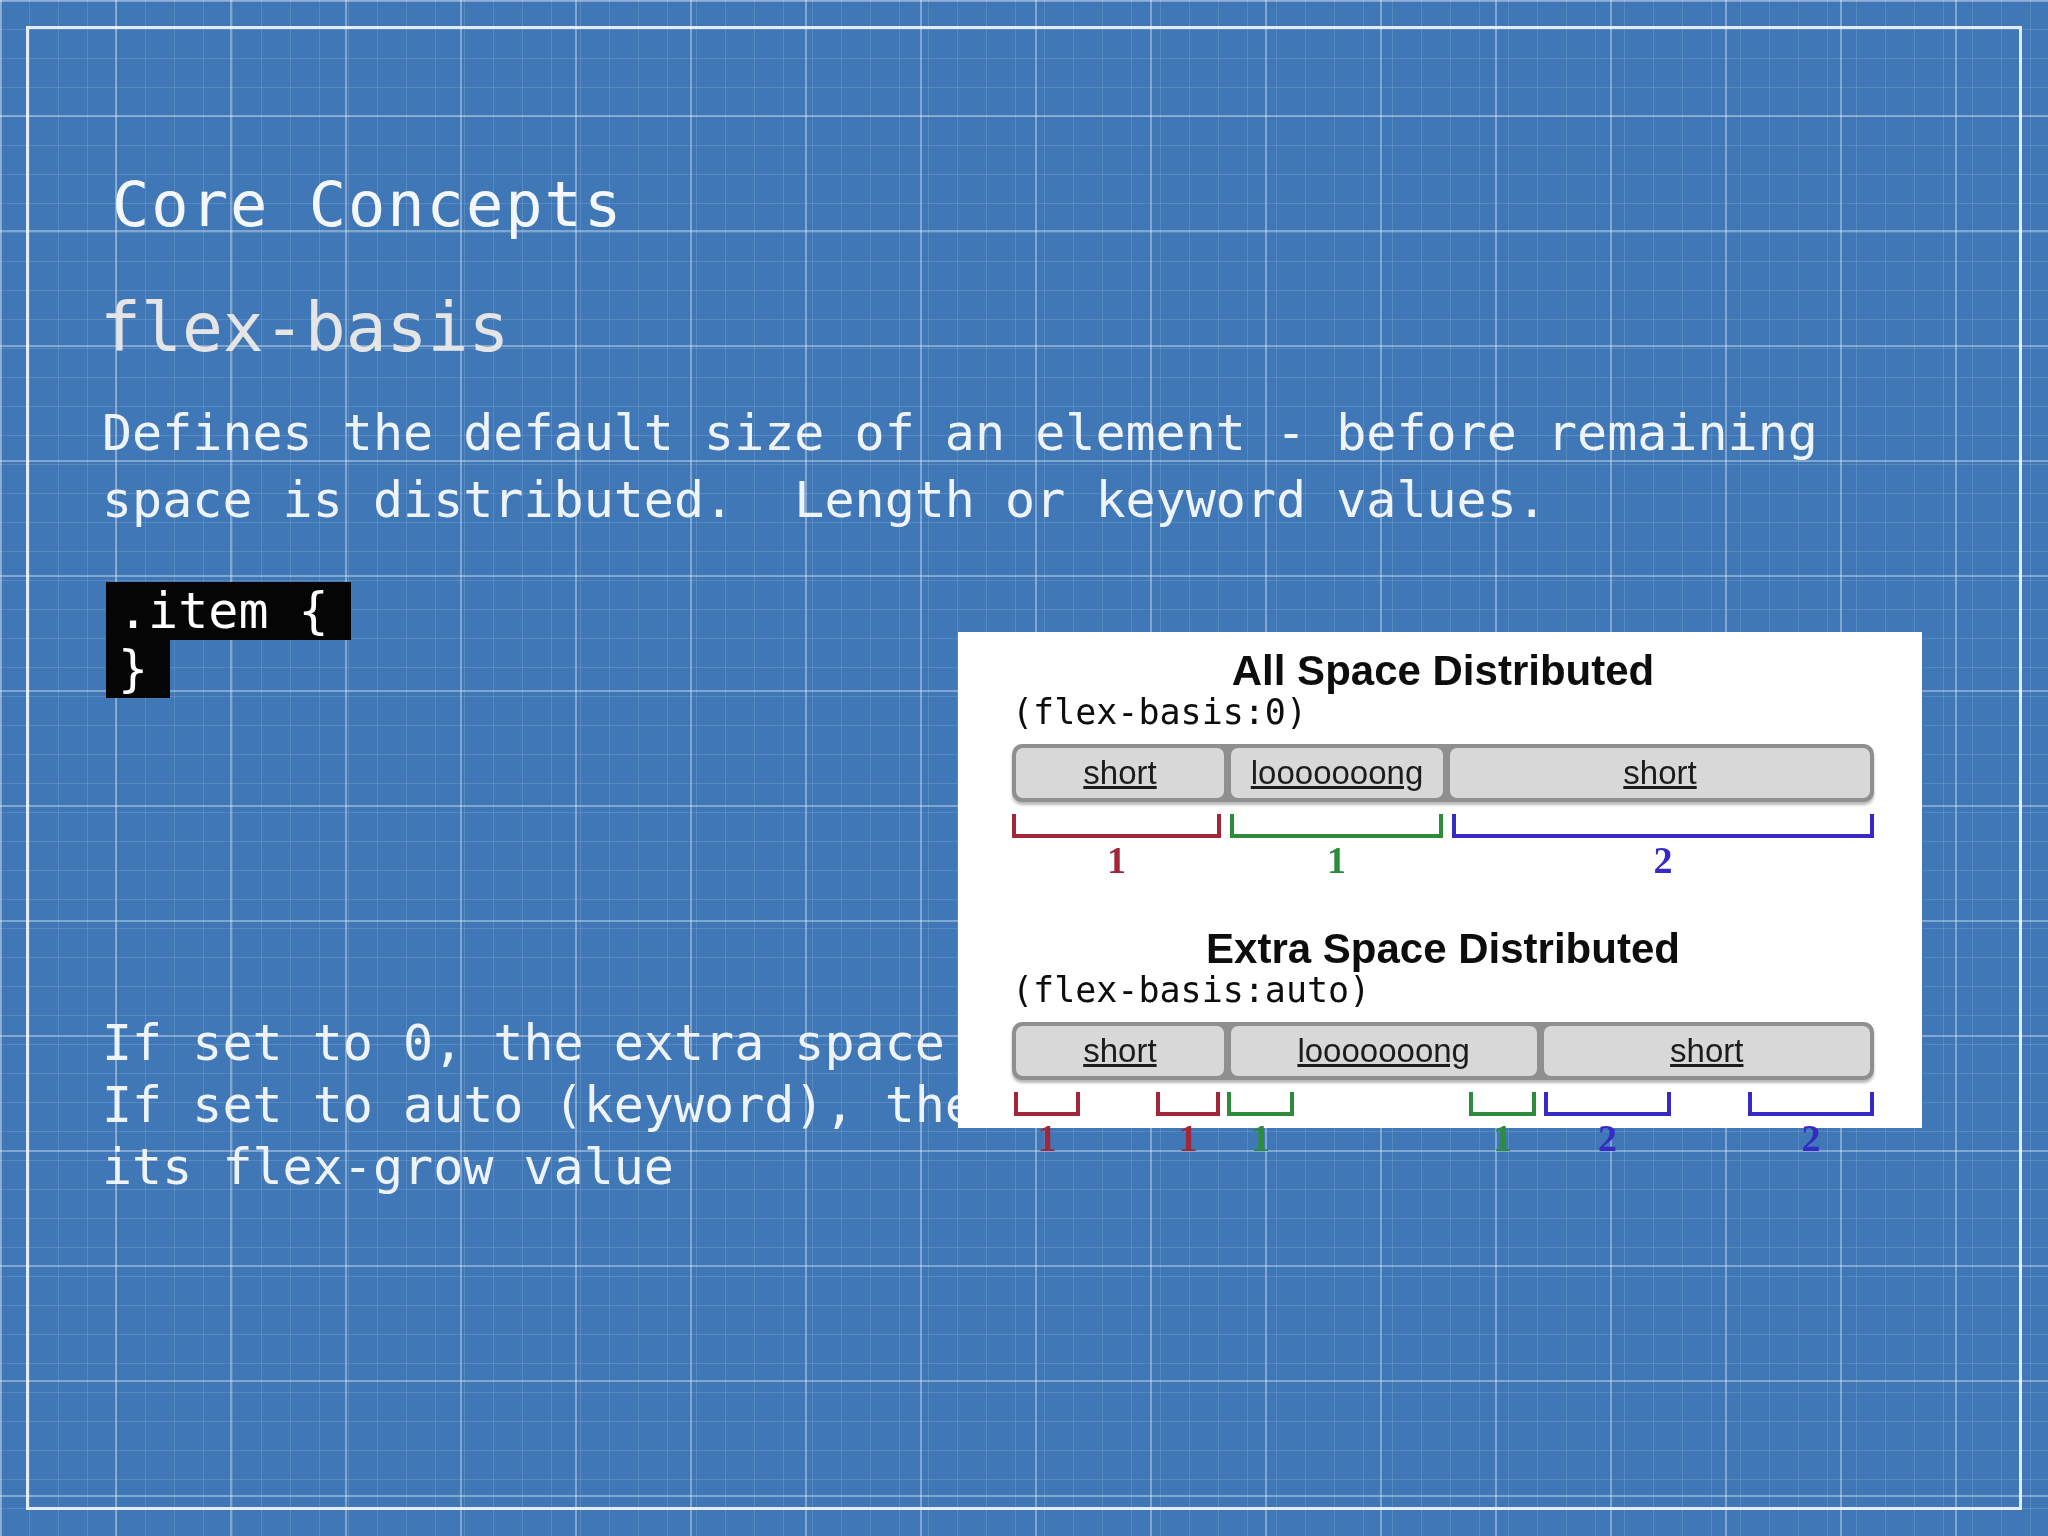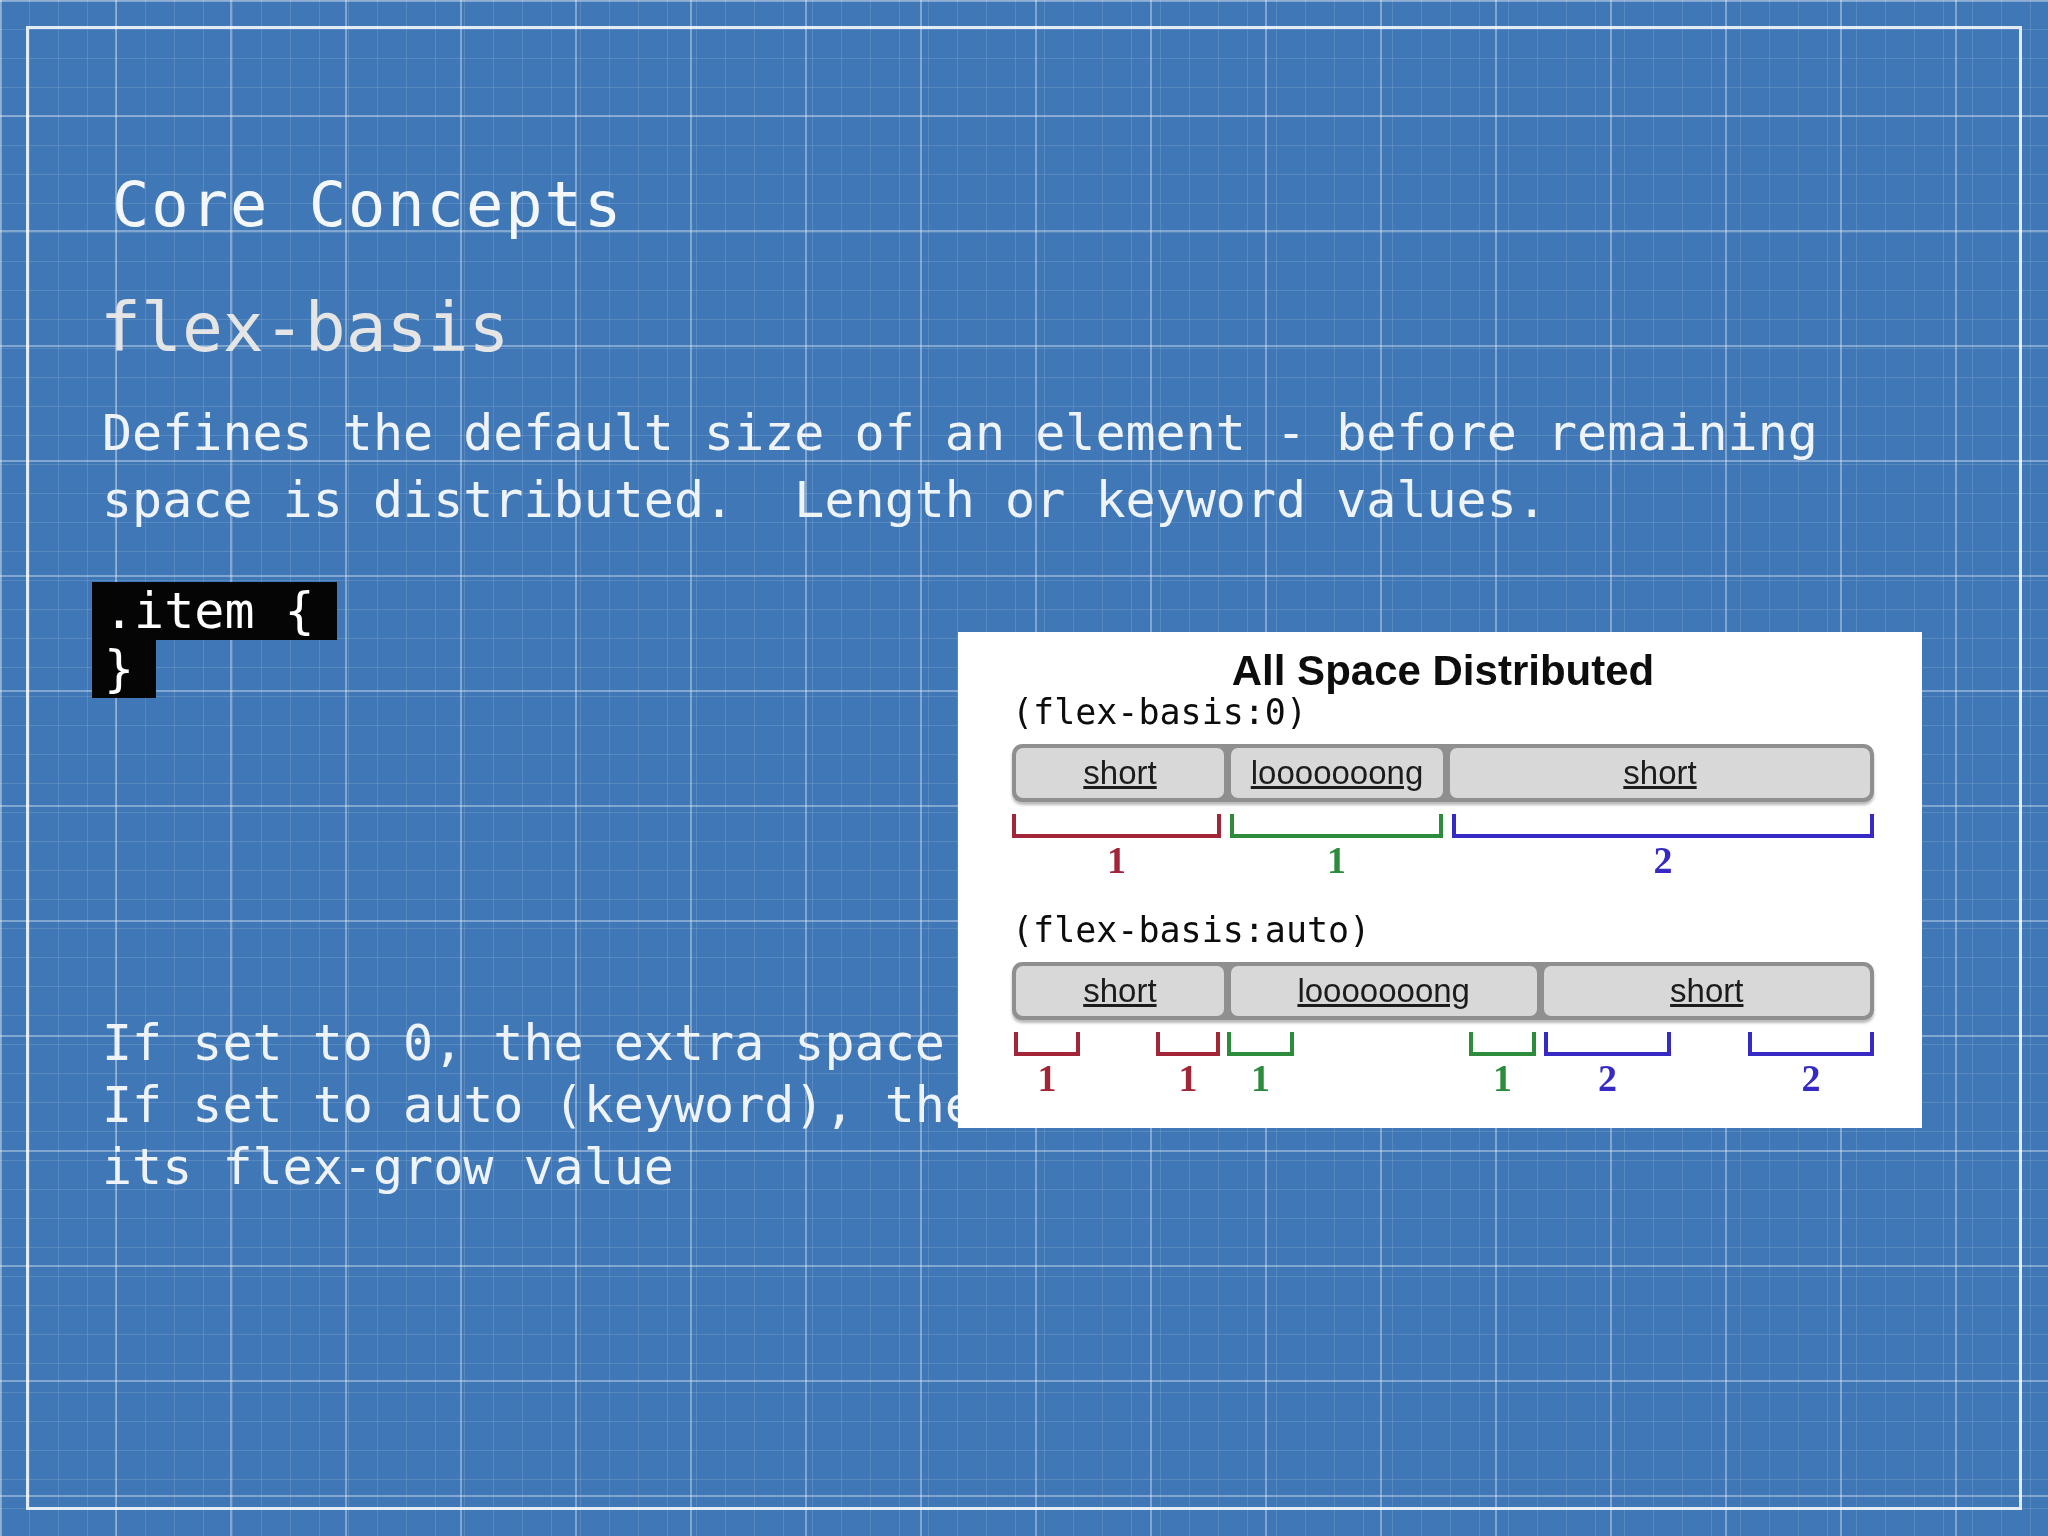--- a/index.html
+++ b/index.html
@@ -23,21 +23,21 @@
     font-size:62px;color:#f4f7fa;letter-spacing:2px;
   }
   .title{
     position:absolute;left:100px;top:288px;
     font-size:68px;color:#e5e5e5;
   }
   .desc{
     position:absolute;left:102px;top:400px;
     font-size:50px;line-height:67px;color:#eef3f8;white-space:pre;
   }
-  .code{position:absolute;left:92px;top:582px;z-index:1;}
+  .code{position:absolute;left:106px;top:582px;z-index:1;}
   .code-line{
     display:table;background:#050505;color:#ffffff;
     font-size:50px;line-height:58px;white-space:pre;
     padding:0 22px 0 12px;
   }
   .code-line.wide{width:876px;}
   .notes{
     position:absolute;left:102px;top:1012px;z-index:1;
     font-size:50px;line-height:62px;color:#eef3f8;white-space:pre;
   }
@@ -128,20 +128,21 @@
         <div class="b-shape"></div>
         <div class="b-num">1</div>
       </div>
       <div class="bracket blue s1-b3">
         <div class="b-shape"></div>
         <div class="b-num">2</div>
       </div>
     </div>
 
     <div class="section2">
+      <p class="diagram-title">Extra Space Distributed</p>
       <p class="diagram-sub">(flex-basis:auto)</p>
 
       <div class="flex-track">
         <div class="flex-item s2-b1">short</div>
         <div class="flex-item s2-b2">looooooong</div>
         <div class="flex-item s2-b3">short</div>
       </div>
 
       <div class="bracket-row2">
         <div class="bracket-abs red p-r1">

